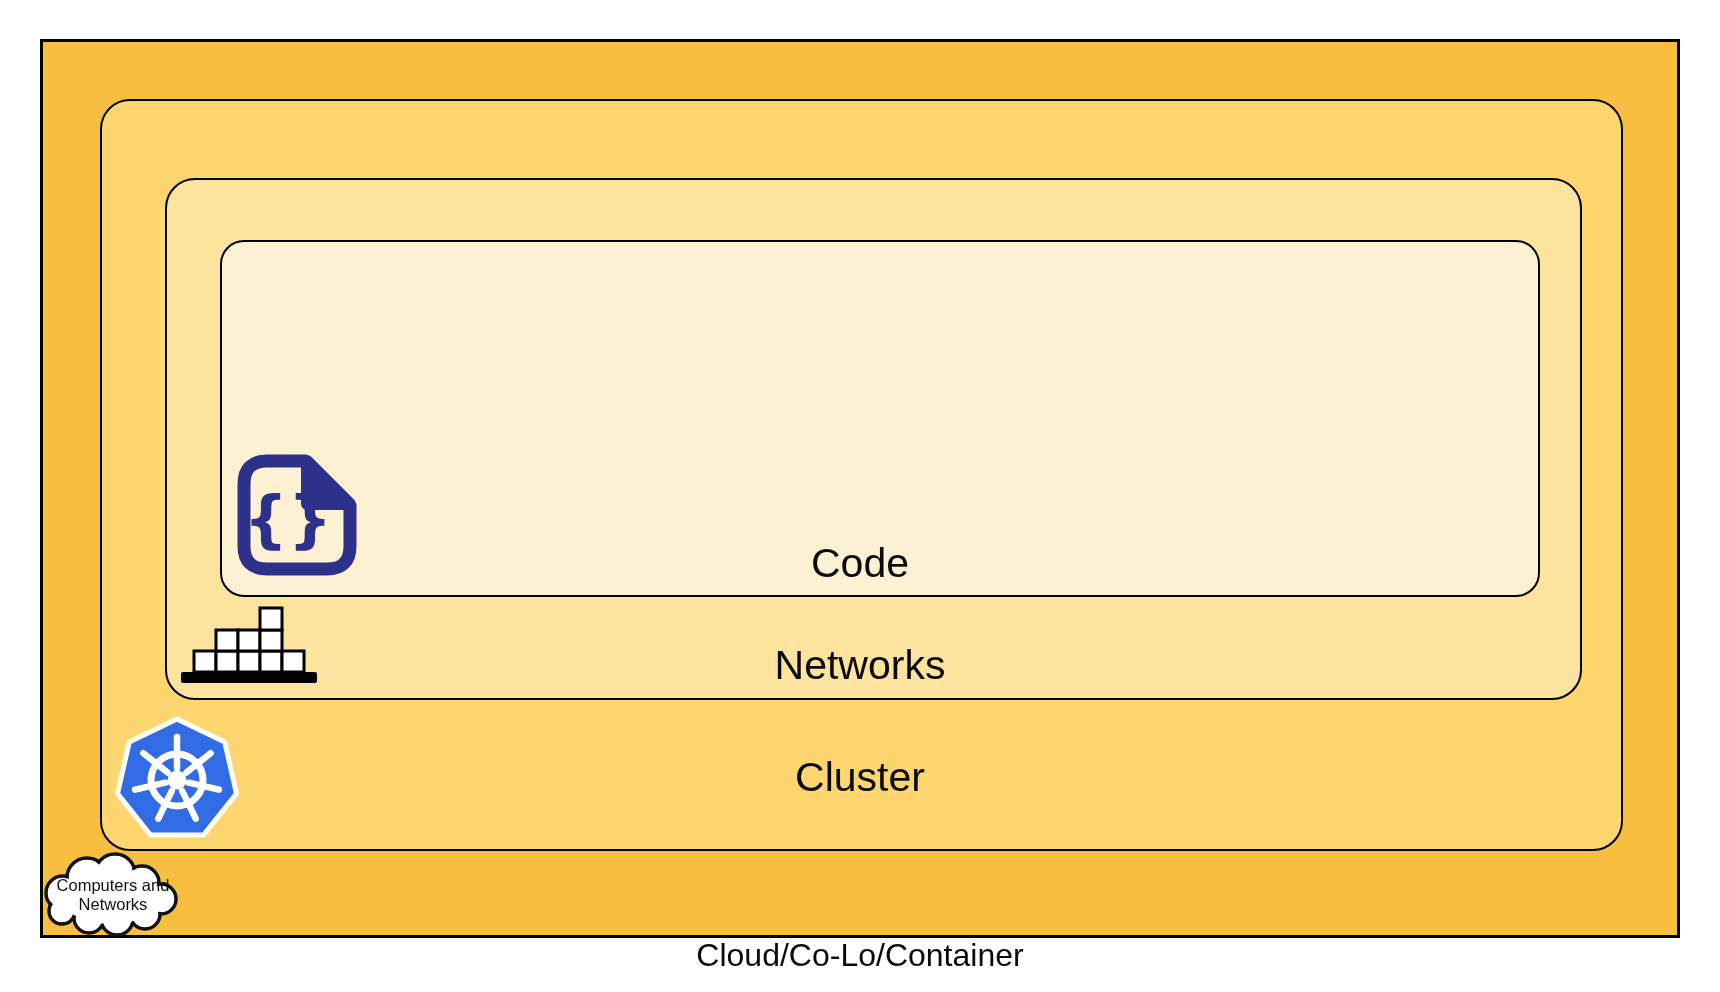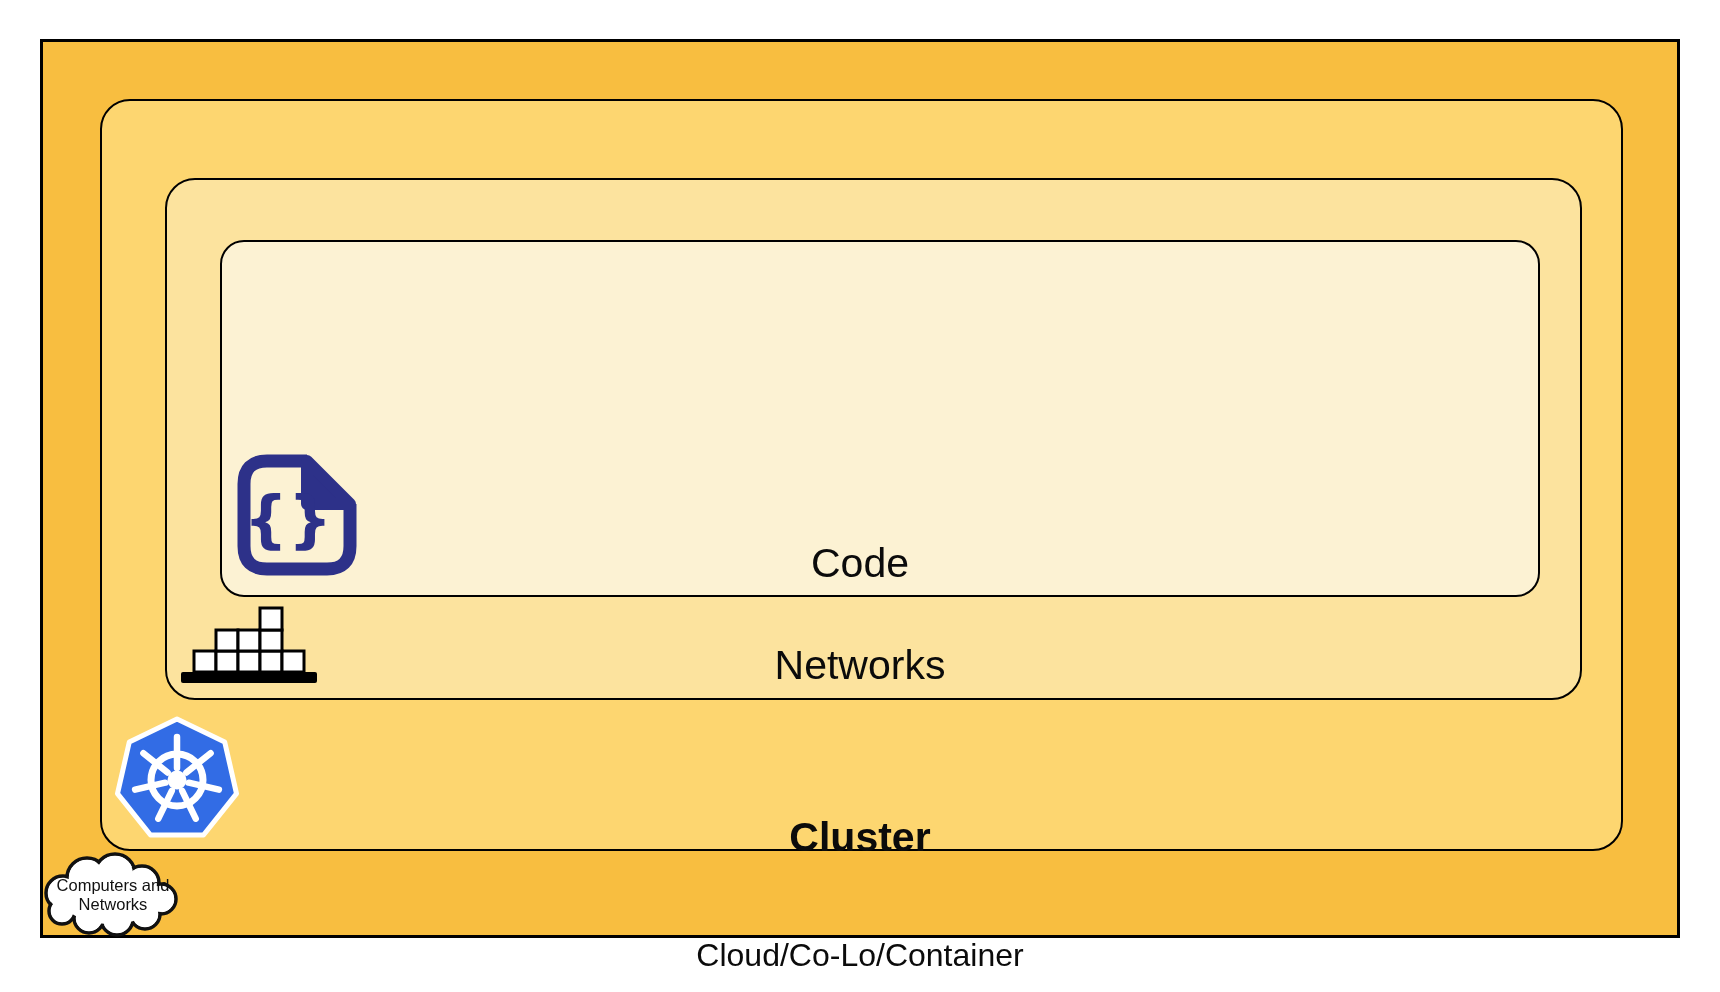--- a/index.html
+++ b/index.html
@@ -29,21 +29,21 @@
     background:var(--code_fill,#FCF2D3);
     border:2.5px solid var(--border,#000);border-radius:24px;
   }
   .label{
     position:absolute;left:40px;width:1640px;
     text-align:center;color:#0b0b0b;
     font-size:41px;line-height:42px;white-space:pre;
   }
   .label-code{top:542px;}
   .label-container{top:644px;}
-  .label-cluster{top:816px;font-weight:bold;}
+  .label-cluster{top:756px;}
   .label-datacenter{top:868px;font-size:32px;line-height:35px;}
   .icon{position:absolute;}
   .icon-code{left:237px;top:454px;}
   .icon-container{left:180px;top:606px;}
   .icon-k8s{left:115px;top:713px;}
   .icon-cloud{left:37px;top:851px;}
 </style>
 </head>
 <body>
 

